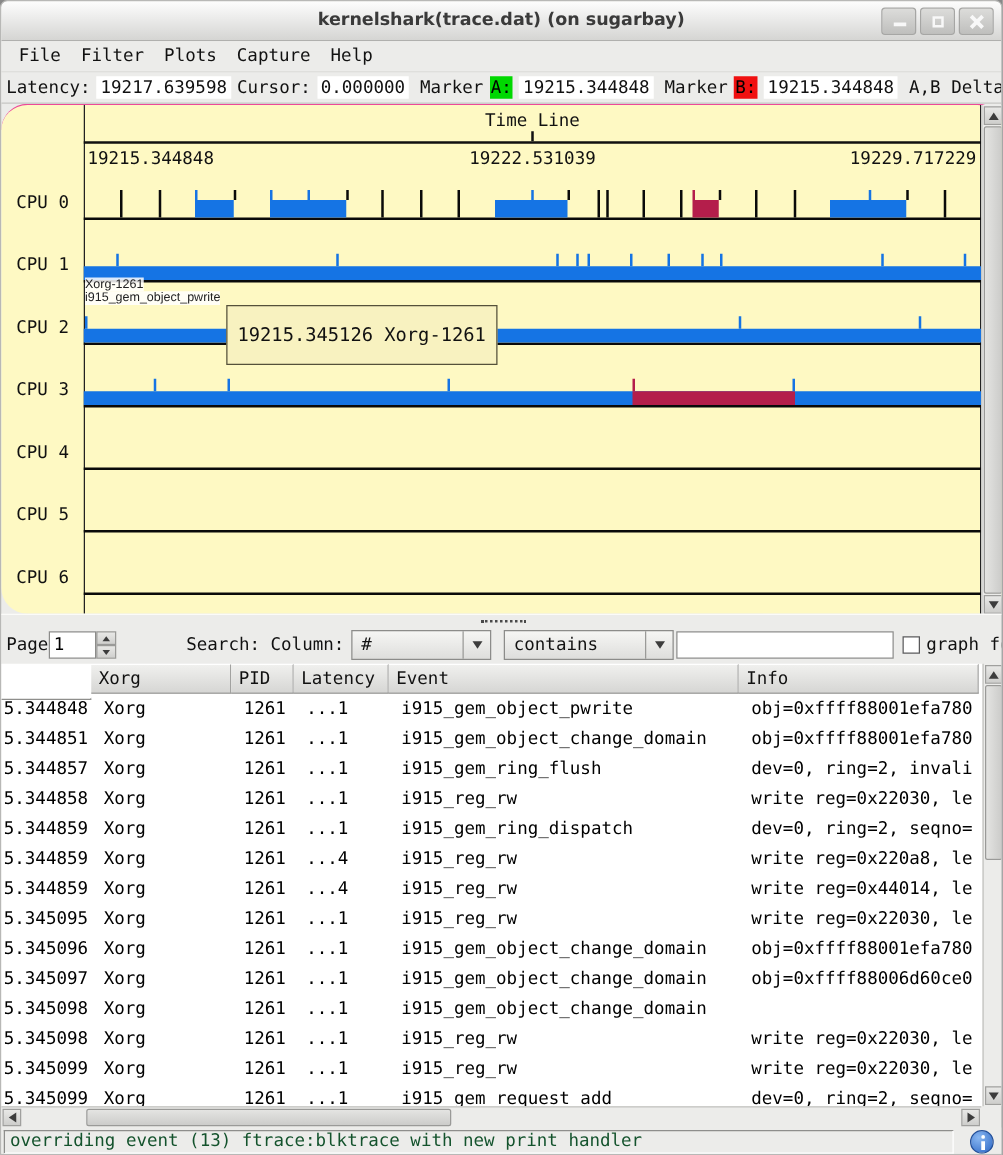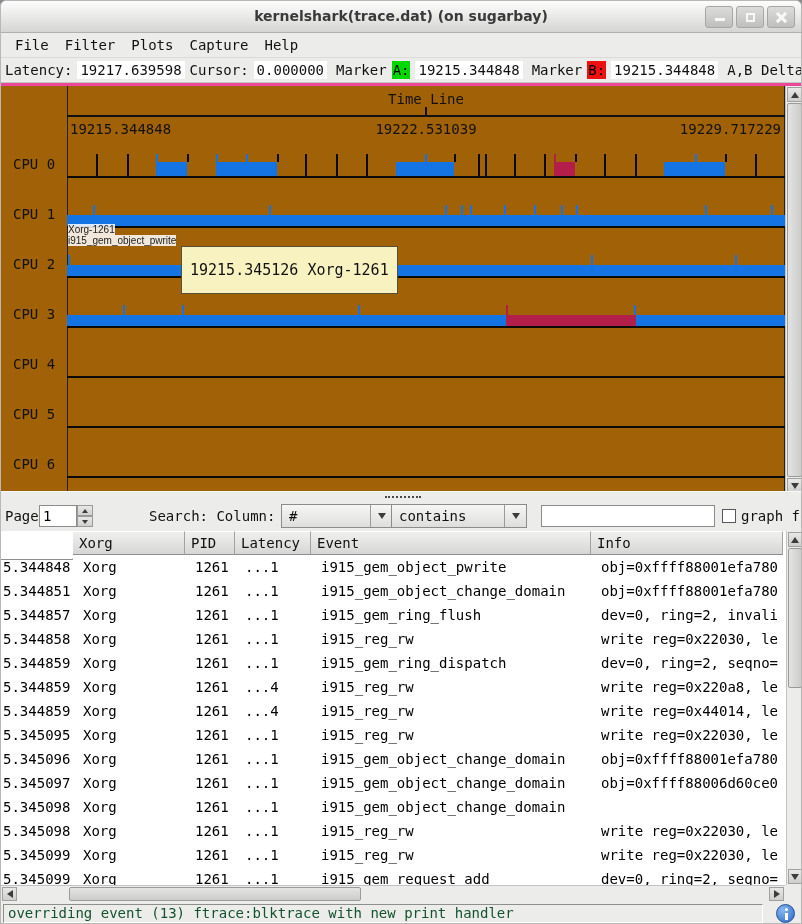--- a/index.html
+++ b/index.html
@@ -32,22 +32,22 @@
   .menu-item { cursor:default; }
 
   
   .infobar { position:absolute; left:0; top:57px; width:100%; height:25px; background:#ECECEA;
              display:flex; gap:5px; align-items:center; padding-left:4px; font-size:14px;
              white-space:nowrap; overflow:hidden; border-bottom:1px solid #C6C6C4; color:#111; }
   .ib-val { background:#FFFFFF; padding:1px 3px; }
   .mk { padding:1px 1px; color:#000; }
 
   
-  .graph-panel { position:absolute; left:0; top:82px; width:802px; height:408px; background:#a16207;
-                 border-top:3px solid #ec4899; }
+  .graph-panel { position:absolute; left:0; top:82px; width:802px; height:408px; background:#fef9c3;
+                 border-top:1px solid #ec4899;border-radius:21px; }
   .plot-vline-l { position:absolute; left:66px; top:0; bottom:0; width:1px; background:#222; }
   .plot-vline-r { position:absolute; left:783px; top:0; bottom:0; width:1px; background:#222; }
   .gp-title { position:absolute; left:66px; width:718px; top:5px; text-align:center; font-size:14px; color:#111; }
   .axis-line { position:absolute; left:66px; width:718px; top:29px; height:2px; background:#111; }
   .axis-ctick { position:absolute; left:424px; top:21px; width:2px; height:8px; background:#111; }
   .axis-lab { position:absolute; top:35px; font-size:14px; color:#111; }
   .axis-lab.l { left:69px; }
   .axis-lab.c { left:66px; width:718px; text-align:center; }
   .axis-lab.r { right:22px; }
   .cpu-label { position:absolute; left:12px; font-size:14px; color:#111; }
@@ -297,21 +297,21 @@
           </div>
       </div>
     </div>
     <span class="tb-lab" style="left:148px">Search: Column:</span>
     <div class="combo" style="left:280px;width:112px">
       <span class="combo-text">#</span>
       <span class="combo-arrow">
           <span class="tri down"></span>
         </span>
     </div>
-    <div class="combo" style="left:390px;width:136px">
+    <div class="combo" style="left:402px;width:136px">
       <span class="combo-text">contains</span>
       <span class="combo-arrow">
           <span class="tri down"></span>
         </span>
     </div>
     <input class="search-input" value="" style="">
     <span class="checkbox"></span>
     <span class="tb-lab" style="left:740px">graph follows</span>
   </div>
 

